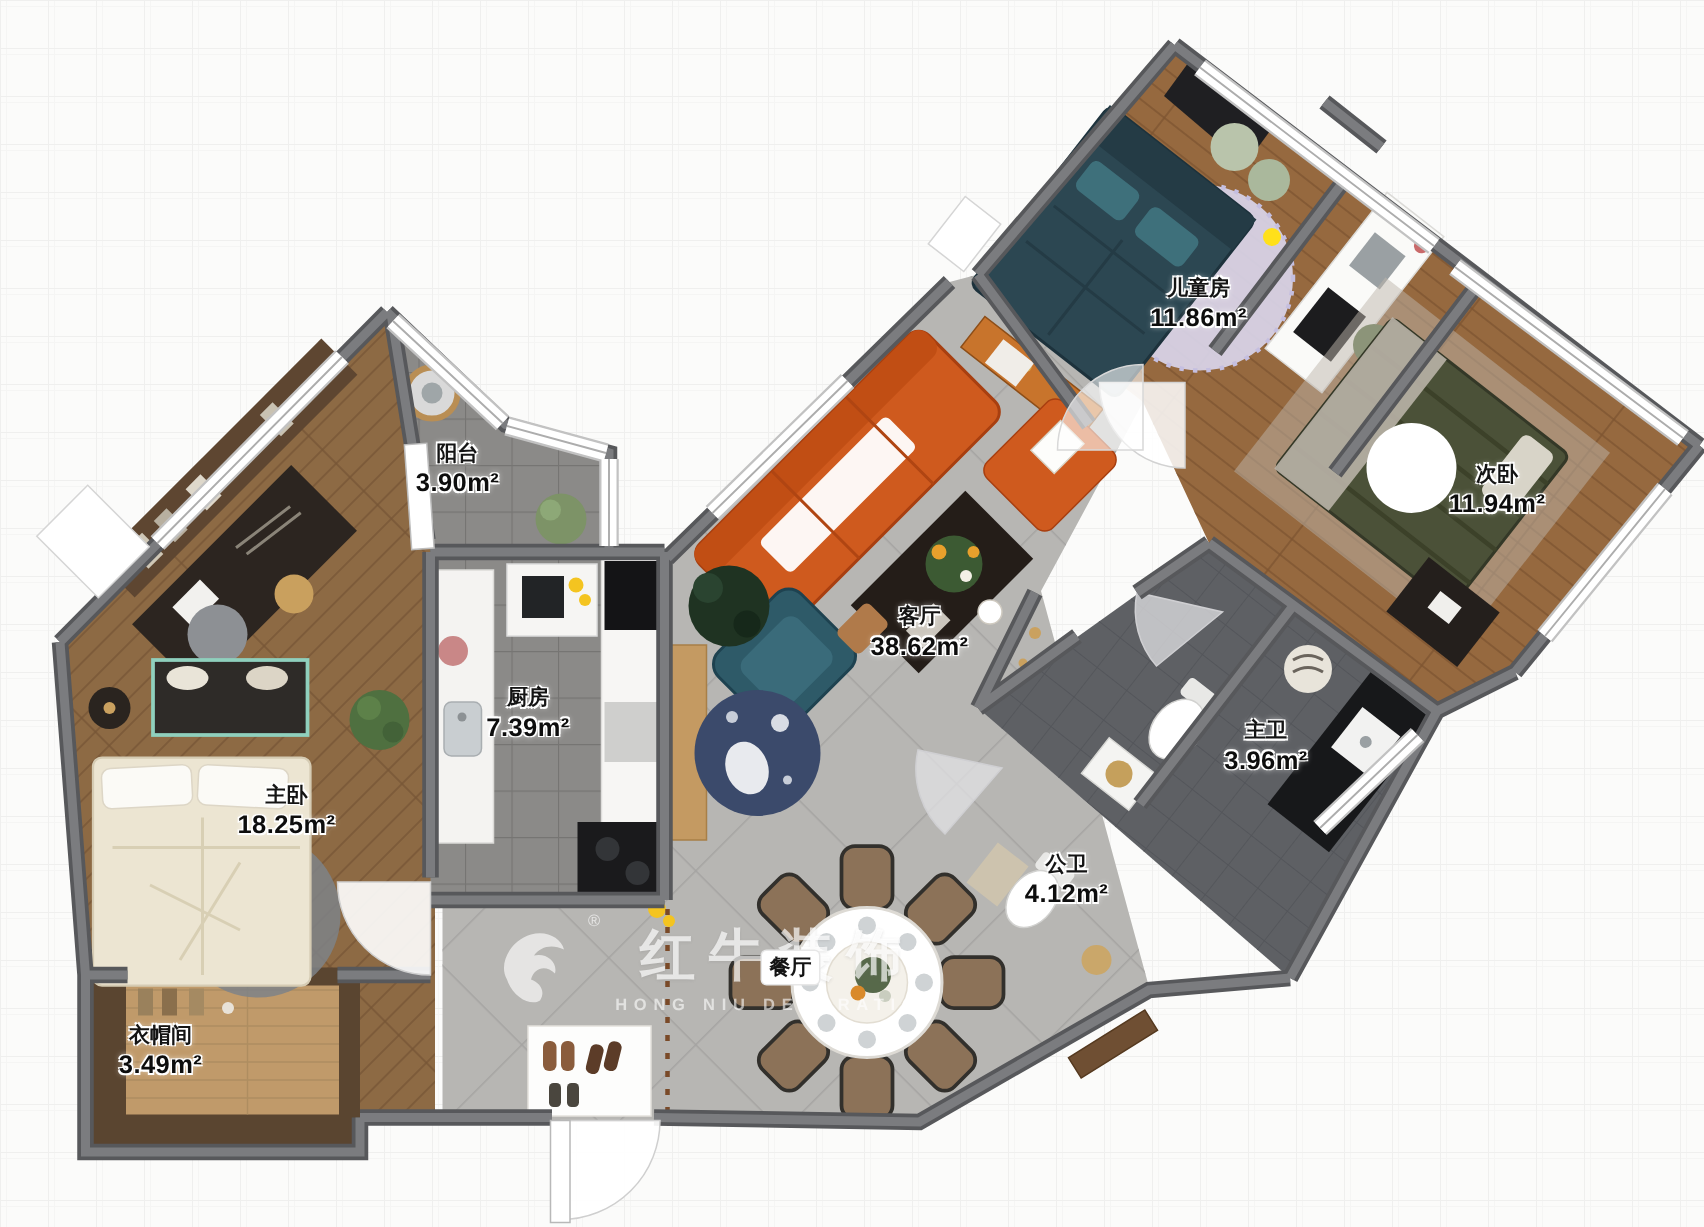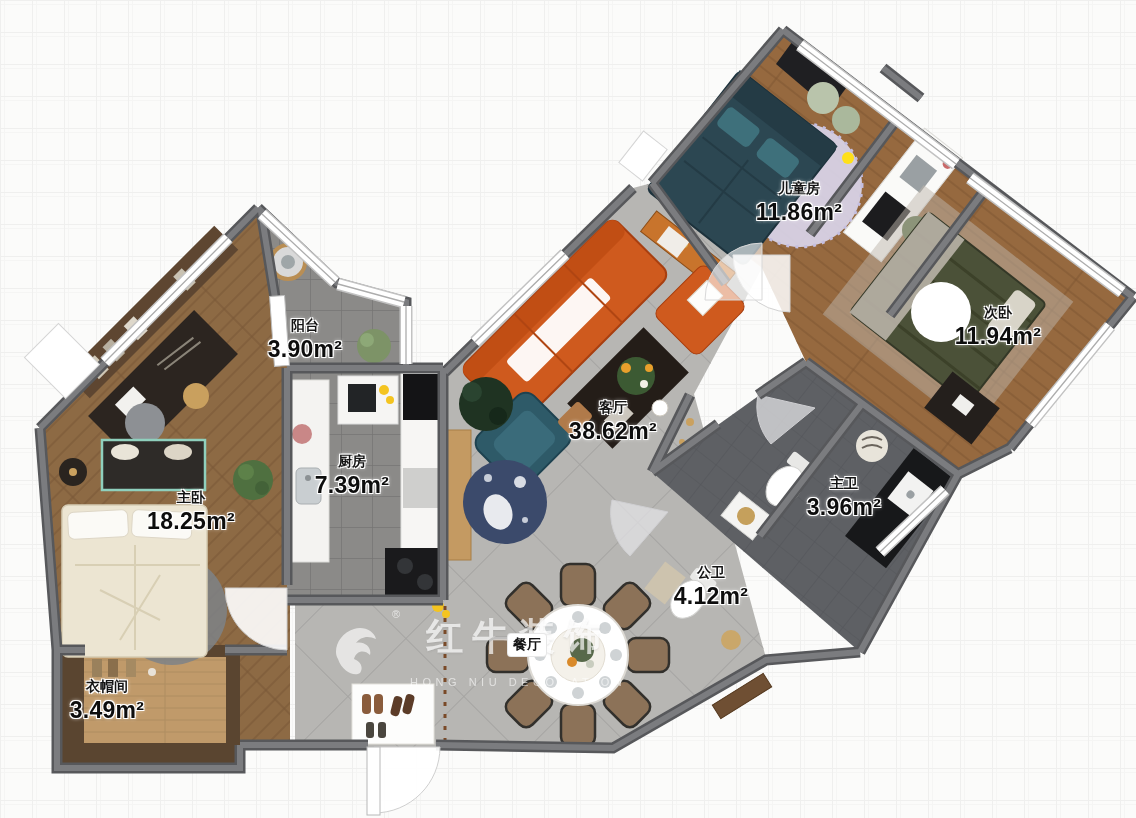--- a/index.html
+++ b/index.html
@@ -13,30 +13,30 @@
       linear-gradient(#f5f5f4 1px,transparent 1px),
       linear-gradient(90deg,#f5f5f4 1px,transparent 1px);
     background-size:32px 32px,32px 32px,32px 32px,32px 32px;
     background-position:0 0,0 0,4px 4px,4px 4px;
   }
   svg.plan{position:absolute;left:0;top:0;}
   .lbl{position:absolute;transform:translate(-50%,-50%);display:flex;flex-direction:column;
     align-items:center;gap:1px;z-index:30;pointer-events:none;white-space:nowrap;}
   .lname{font-size:14px;font-weight:700;color:#141414;
     text-shadow:-1px -1px 0 #fff,1px -1px 0 #fff,-1px 1px 0 #fff,1px 1px 0 #fff,0 0 4px #fff;}
-  .larea{font-size:23px;font-weight:700;color:#0d0d0d;letter-spacing:.3px;
+  .larea{font-size:17px;font-weight:700;color:#0d0d0d;letter-spacing:.3px;
     text-shadow:-1px -1px 0 #fff,1px -1px 0 #fff,-1px 1px 0 #fff,1px 1px 0 #fff,0 0 4px #fff;}
   .lbl.chip .lname{background:#fff;padding:2px 5px;border-radius:3px;box-shadow:0 0 0 1px #e7e7e7;}
   .watermark{position:absolute;left:330px;top:612px;z-index:25;display:flex;align-items:center;
     gap:10px;opacity:.8;pointer-events:none;}
   .wm-text{display:flex;flex-direction:column;align-items:center;}
   .wm-title{font-size:37px;font-weight:700;letter-spacing:9px;color:rgba(255,255,255,.85);
     text-shadow:0 1px 2px rgba(120,120,120,.25);}
-  .wm-sub{font-size:11px;font-weight:400;letter-spacing:4.5px;color:rgba(255,255,255,.75);
-    margin-top:14px;}
+  .wm-sub{font-size:11px;font-weight:700;letter-spacing:4.5px;color:rgba(255,255,255,.75);
+    margin-top:2px;}
   .wm-reg{font-size:11px;color:rgba(255,255,255,.8);align-self:flex-start;margin-top:-4px;}
   
   .f-wood{fill:var(--woodMid,#96693f)}
   .f-woodM{fill:var(--woodMaster,#8d6a44)}
   .f-tileL{fill:var(--tileLight,#b7b6b3)}
   .f-tileM{fill:var(--tileMid,#8b8a88)}
   .f-tileD{fill:var(--tileDark,#5e6064)}
 </style>
 </head>
 <body>
@@ -380,25 +380,25 @@
 </svg>
 
 <div class="lbl" style="left:799px;top:203px">
   <span class="lname">儿童房</span>
   <span class="larea">11.86m²</span>
 </div>
 <div class="lbl" style="left:998px;top:327px">
   <span class="lname">次卧</span>
   <span class="larea">11.94m²</span>
 </div>
-<div class="lbl" style="left:305px;top:340px">
+<div class="lbl" style="left:305px;top:313px">
   <span class="lname">阳台</span>
   <span class="larea">3.90m²</span>
 </div>
-<div class="lbl" style="left:191px;top:512px">
+<div class="lbl" style="left:191px;top:541px">
   <span class="lname">主卧</span>
   <span class="larea">18.25m²</span>
 </div>
 <div class="lbl" style="left:352px;top:476px">
   <span class="lname">厨房</span>
   <span class="larea">7.39m²</span>
 </div>
 <div class="lbl" style="left:613px;top:422px">
   <span class="lname">客厅</span>
   <span class="larea">38.62m²</span>

